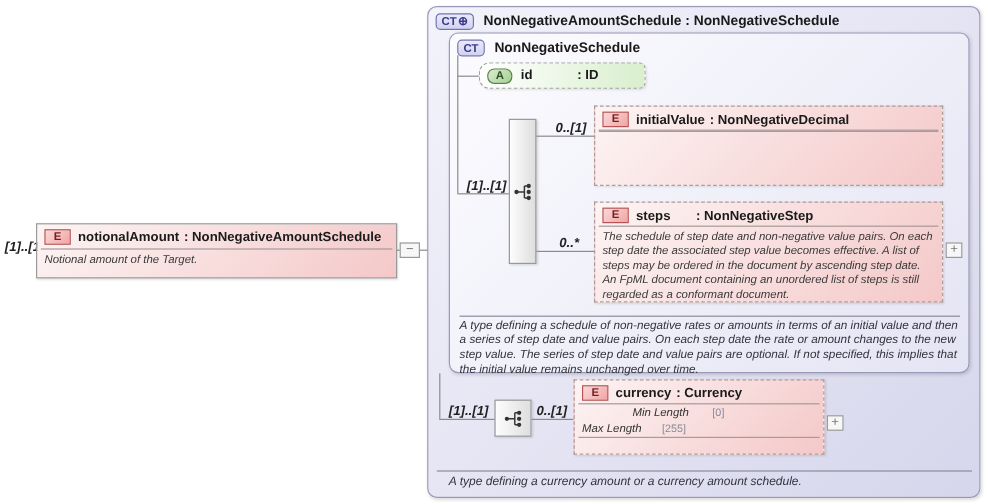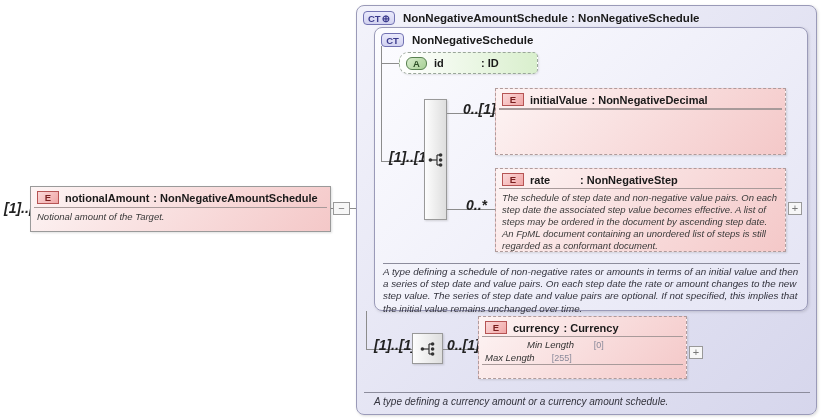--- a/index.html
+++ b/index.html
@@ -55,21 +55,21 @@
     display:flex;align-items:center;gap:7px;padding:0 6px;
     font-weight:bold;font-size:11px;box-shadow:1px 1px 2px rgba(0,0,0,0.1);
   }
   
   .seqbox{
     position:absolute;border:1px solid #999;box-sizing:border-box;
     background:linear-gradient(90deg,#fdfdfd 0%,#dedede 100%);
     display:flex;align-items:center;justify-content:center;
     box-shadow:1px 1px 2px rgba(0,0,0,0.15);
   }
-  .card{position:absolute;font-size:14px;font-style:italic;font-weight:bold;
+  .card{position:absolute;font-size:11px;font-style:italic;font-weight:bold;
     color:#222;white-space:nowrap;}
   .pmbox{
     position:absolute;width:14px;height:13px;border:1px solid #999;background:#f7f7f7;
     color:#777;font-size:11px;line-height:11px;text-align:center;box-sizing:border-box;
   }
 </style>
 </head>
 <body>
 
 <div id="canvas">
@@ -149,21 +149,21 @@
     <div class="sep"></div>
     <div class="sep"></div>
   </div>
 
   <div class="ln" style="left:447px;top:209px;width:48px;height:1px;"></div>
   <div class="card" style="left:466px;top:197px;">0..*</div>
 
   <div class="ebox dashed" style="left:495px;top:168px;width:291px;height:84px;">
     <div class="ebox-title" style="padding-bottom:2px;">
       <span class="badge badge-e">E</span>
-      <span class="ebox-name">rate</span>
+      <span class="ebox-name">steps</span>
       <span style="margin-left:-2px;">: NonNegativeStep</span>
     </div>
     <div class="sep"></div>
     <div class="doc">The schedule of step date and non-negative value pairs. On each step date the associated step value becomes effective. A list of steps may be ordered in the document by ascending step date. An FpML document containing an unordered list of steps is still regarded as a conformant document.</div>
   </div>
   <div class="pmbox" style="left:788px;top:202px;">+</div>
 
   <div class="ln" style="left:366px;top:311px;width:1px;height:38px;"></div>
   <div class="ln" style="left:366px;top:349px;width:46px;height:1px;"></div>
   <div class="card" style="left:374px;top:337px;">[1]..[1]</div>

